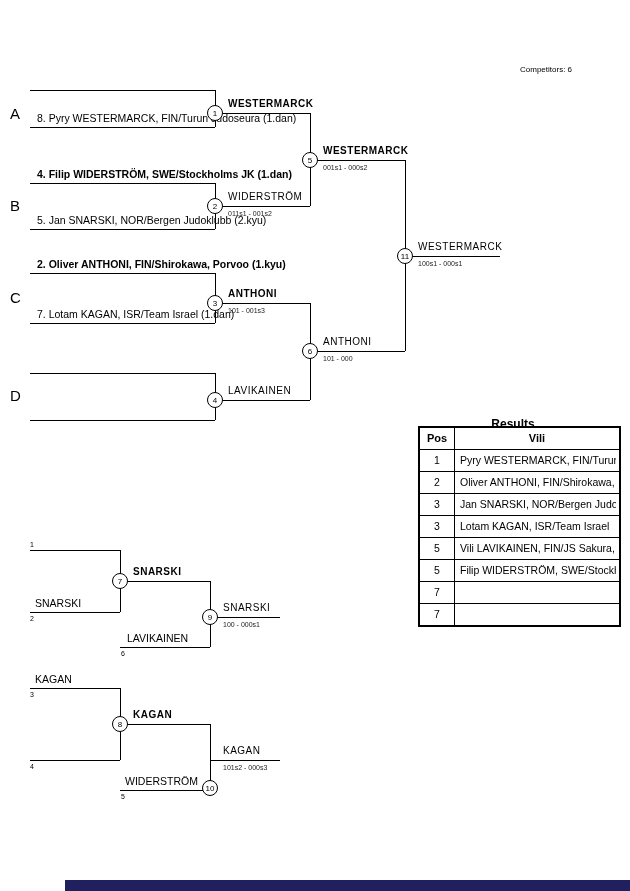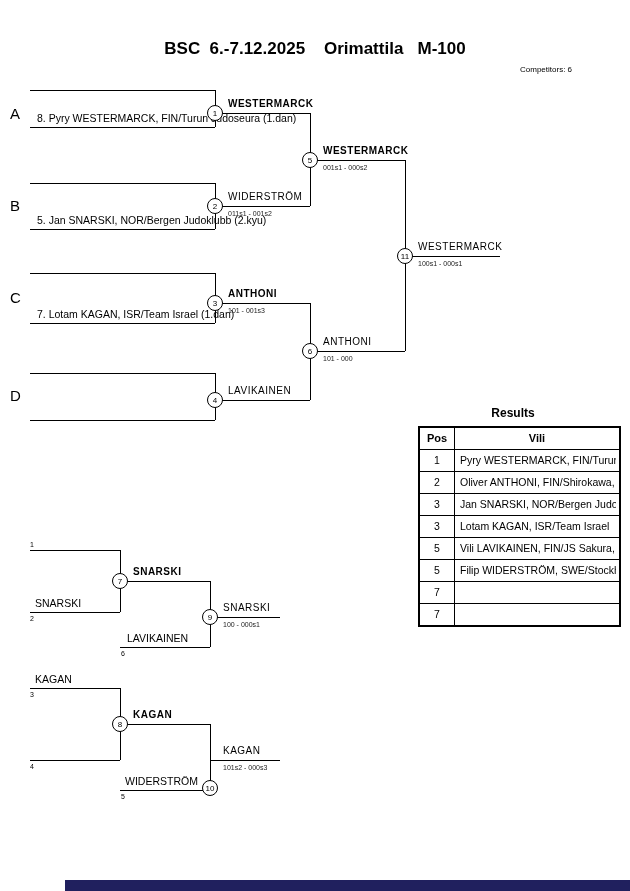--- a/index.html
+++ b/index.html
@@ -27,40 +27,39 @@
   .circle {
     position: absolute;
     width: 14px; height: 14px;
     border: 1px solid #000;
     border-radius: 50%;
     background: #fff;
     display: flex; align-items: center; justify-content: center;
     font-size: 8px;
     z-index: 2;
   }
-  .results-title { width: 190px; text-align: center; font-size: 12px; font-weight: bold; }
+  .results-title { width: 190px; text-align: center; font-size: 12px; font-weight: bold; margin-top: 11px; }
   table.results { border-collapse: collapse; border: 2px solid #000; background:#fff; }
   table.results th, table.results td {
     border: 1px solid #000;
     height: 17px;
     padding: 2px;
     font-size: 10.5px;
   }
   table.results th { font-size: 11px; font-weight: bold; text-align: center; }
   td.pos { width: 30px; text-align: center; }
   td.name { width: 160px; }
   td.name .clip { width: 156px; padding-left: 3px; overflow: hidden; white-space: nowrap; }
   .footerbar { position: absolute; left: 65px; top: 880px; width: 565px; height: 11px; }
 </style>
 </head>
 <body>
 
 <div id="page">
 
-  <div class="abs title" style="left:0;top:40px">BSC  6.-7.12.2025    Orimattila   M-100</div>
   <div class="abs competitors" style="left:520px;top:66px">Competitors: 6</div>
 
   <div class="abs section-letter" style="left:10px;top:106px">A</div>
   <div class="abs section-letter" style="left:10px;top:198px">B</div>
   <div class="abs section-letter" style="left:10px;top:290px">C</div>
   <div class="abs section-letter" style="left:10px;top:388px">D</div>
 
   <div class="hline" style="left:30px;width:185px;top:90px"></div>
   <div class="hline" style="left:30px;width:185px;top:127px"></div>
   <div class="hline" style="left:30px;width:185px;top:183px"></div>
@@ -82,21 +81,23 @@
 
   <div class="vline" style="left:310px;top:113px;height:93px"></div>
   <div class="vline" style="left:310px;top:303px;height:97px"></div>
   <div class="hline" style="left:310px;width:95px;top:160px"></div>
   <div class="hline" style="left:310px;width:95px;top:351px"></div>
 
   <div class="vline" style="left:405px;top:160px;height:191px"></div>
   <div class="hline" style="left:405px;width:95px;top:256px"></div>
 
   <div class="abs pname" style="left:37px;top:113px">8. Pyry WESTERMARCK, FIN/Turun Judoseura (1.dan)</div>
+  <div class="abs pname b" style="left:37px;top:169px">4. Filip WIDERSTRÖM, SWE/Stockholms JK (1.dan)</div>
   <div class="abs pname" style="left:37px;top:215px">5. Jan SNARSKI, NOR/Bergen Judoklubb (2.kyu)</div>
+  <div class="abs pname b" style="left:37px;top:259px">2. Oliver ANTHONI, FIN/Shirokawa, Porvoo (1.kyu)</div>
   <div class="abs pname" style="left:37px;top:309px">7. Lotam KAGAN, ISR/Team Israel (1.dan)</div>
 
   <div class="circle" style="left:207px;top:105px">1</div>
   <div class="circle" style="left:207px;top:198px">2</div>
   <div class="circle" style="left:207px;top:295px">3</div>
   <div class="circle" style="left:207px;top:392px">4</div>
   <div class="circle" style="left:302px;top:152px">5</div>
   <div class="circle" style="left:302px;top:343px">6</div>
   <div class="circle" style="left:397px;top:248px">11</div>
 

